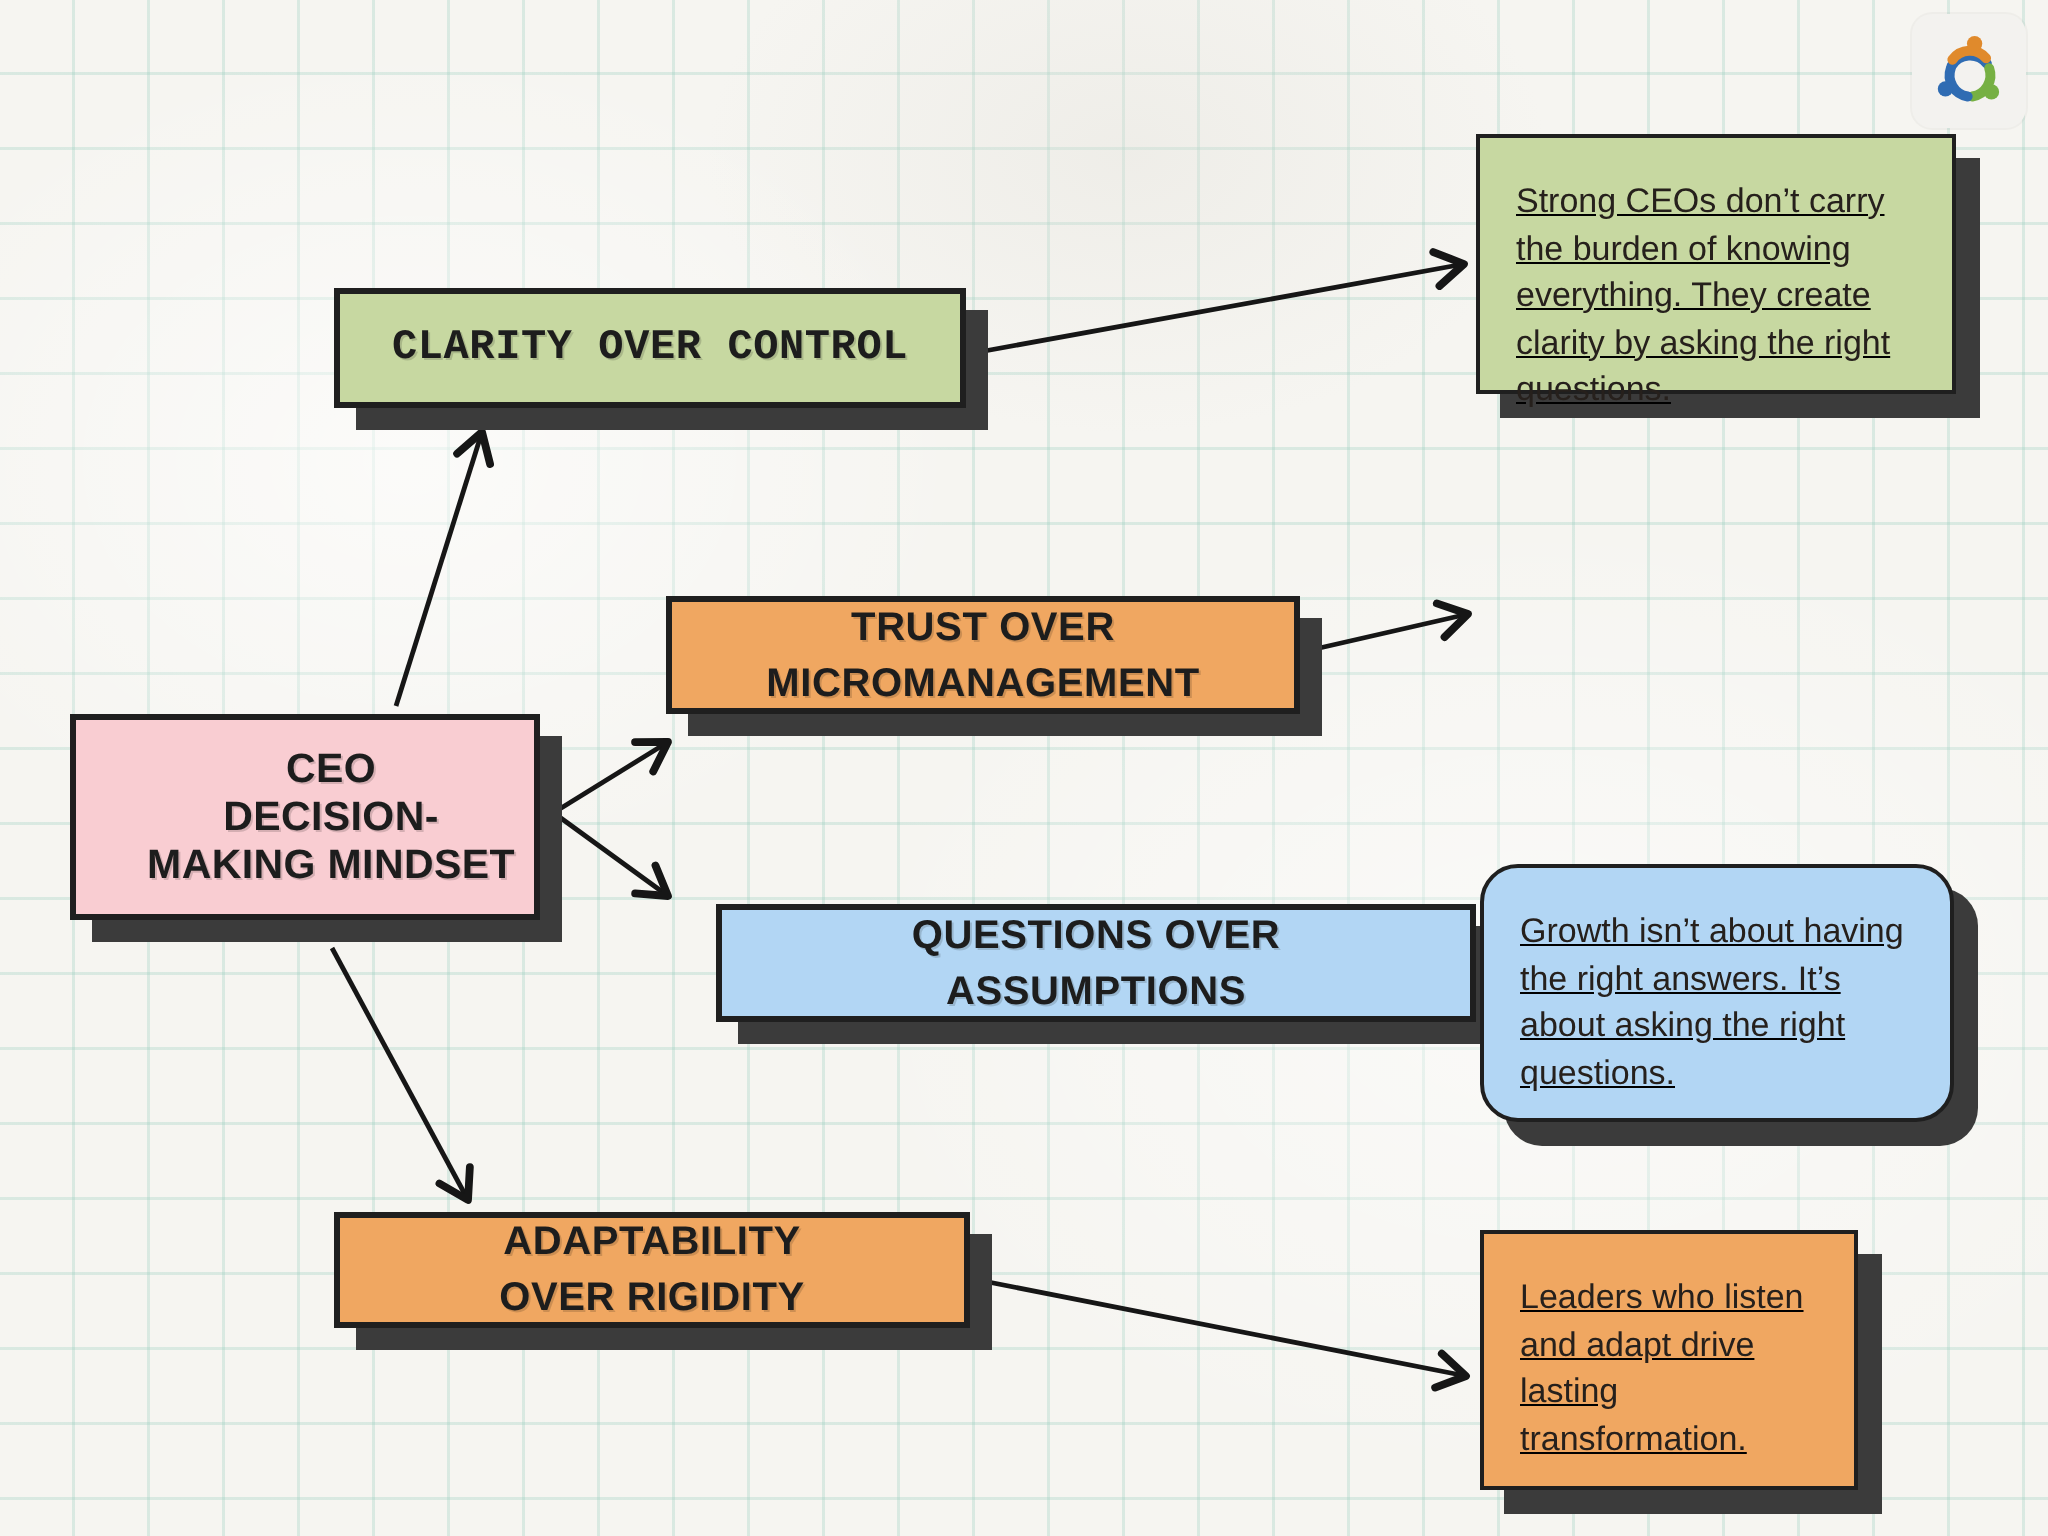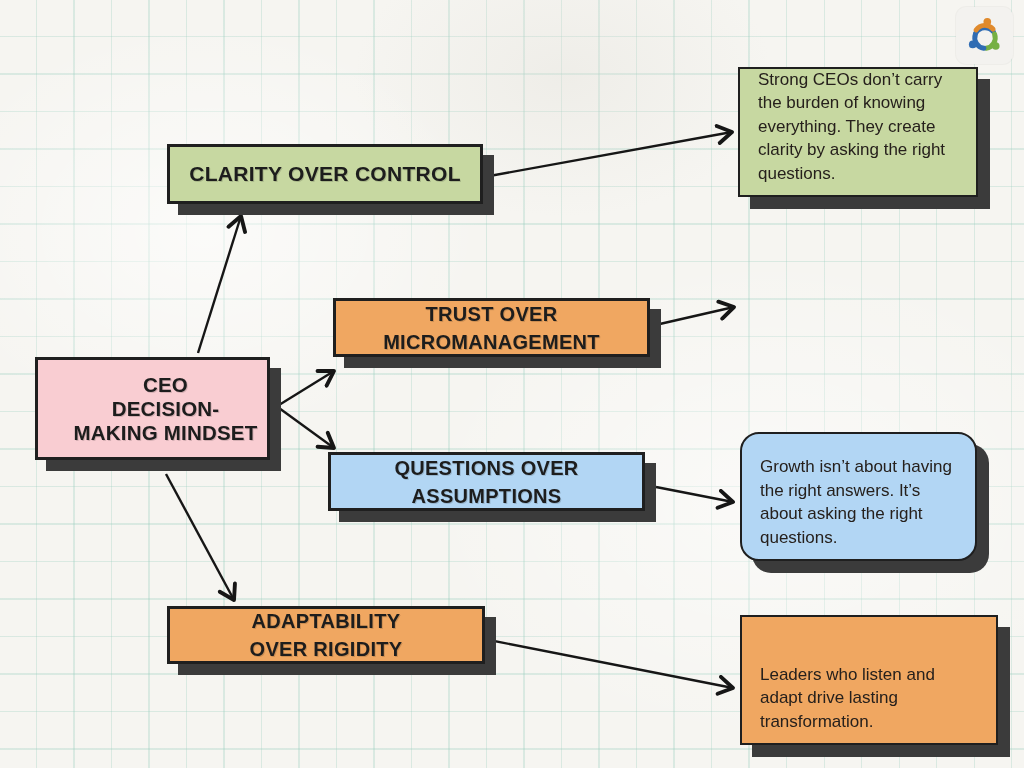--- a/index.html
+++ b/index.html
@@ -30,40 +30,41 @@
     text-align:center;
     font-weight:bold;
     color:#1d1d1d;
     letter-spacing:.3px;
     text-shadow:1px 1px 0 rgba(0,0,0,.15);
   }
   .card{
     position:absolute;
     border:2.5px solid #1f1f1f;
     box-shadow:12px 12px 0 0 #3b3b3b;
-    display:flex;align-items:flex-end;
+    display:flex;align-items:flex-start;
     box-sizing:border-box;
-    padding:9px 16px 10px 18px;
+    padding:20px 16px 10px 18px;
+    text-decoration:underline;
   }
   .card .desc{
     font-size:17px;font-weight:500;line-height:23.5px;color:#26201c;text-align:left;
   }
   
   #node-center{left:35px;top:357px;width:235px;height:103px;padding-left:26px;}
   #node-center .label{font-size:20.5px;line-height:24px;letter-spacing:.2px;}
-  #node-clarity{left:167px;top:144px;width:316px;height:60px;}
+  #node-clarity{left:167px;top:144px;width:316px;height:60px;font-family:Liberation Mono, monospace;}
   #node-clarity .label{font-size:21px;}
   #node-trust{left:333px;top:298px;width:317px;height:59px;}
-  #node-questions{left:328px;top:452px;width:317px;height:59px;}
+  #node-questions{left:358px;top:452px;width:380px;height:59px;}
   #node-adapt{left:167px;top:606px;width:318px;height:58px;}
   #node-trust .label,#node-questions .label,#node-adapt .label{font-size:20px;line-height:28px;}
   #card-clarity{left:738px;top:67px;width:240px;height:130px;}
   #card-trust{left:740px;top:249px;width:237px;height:129px;}
   #card-questions{left:740px;top:432px;width:237px;height:129px;border-radius:19px;}
-  #card-adapt{left:740px;top:615px;width:258px;height:130px;}
+  #card-adapt{left:740px;top:615px;width:189px;height:130px;}
   .logo{
     position:absolute;left:956px;top:7px;width:57px;height:57px;
     background:#f3f2ef;border-radius:10px;
     display:flex;align-items:center;justify-content:center;
     box-shadow:0 0 0 1px rgba(0,0,0,.03);
   }
 </style>
 </head>
 <body>
 

